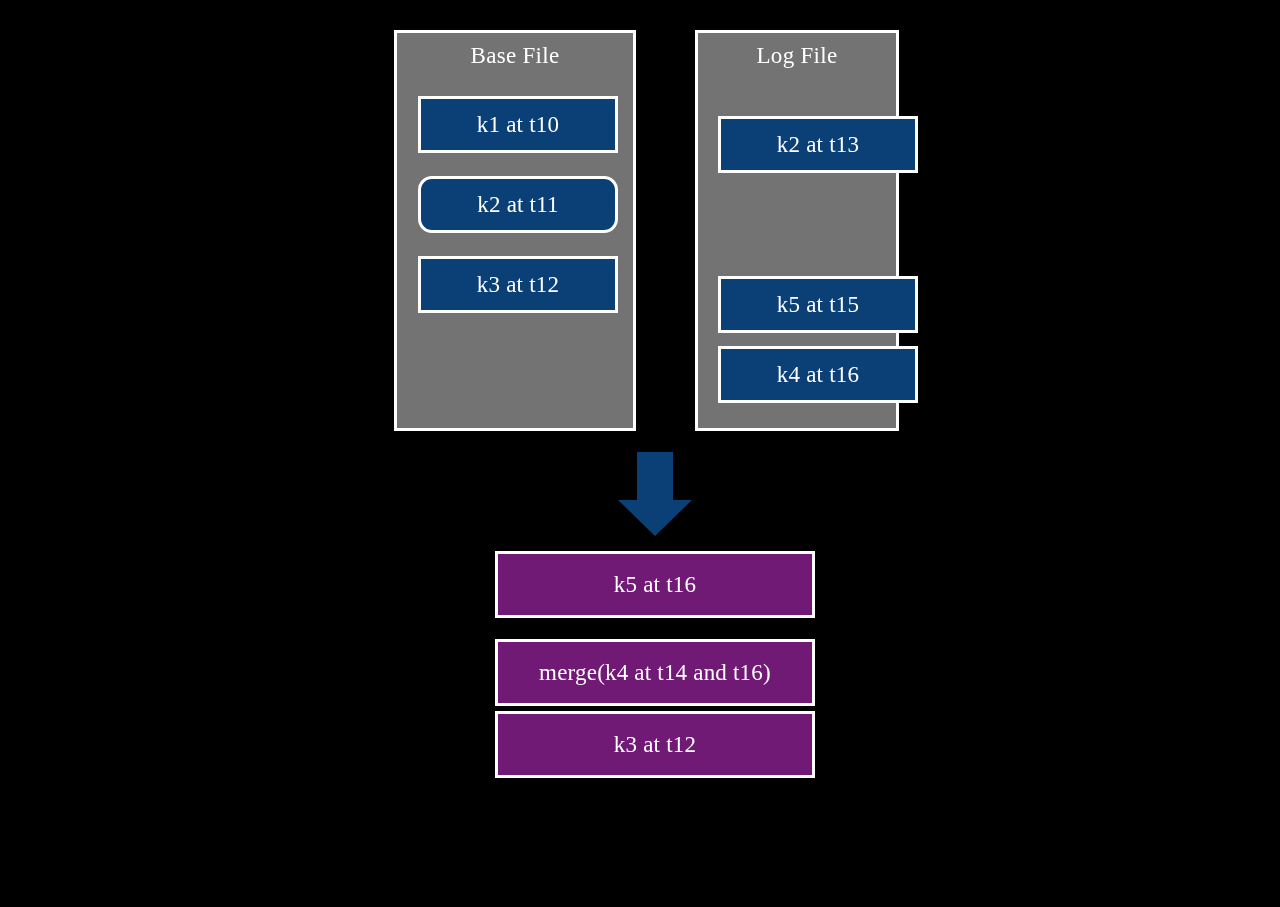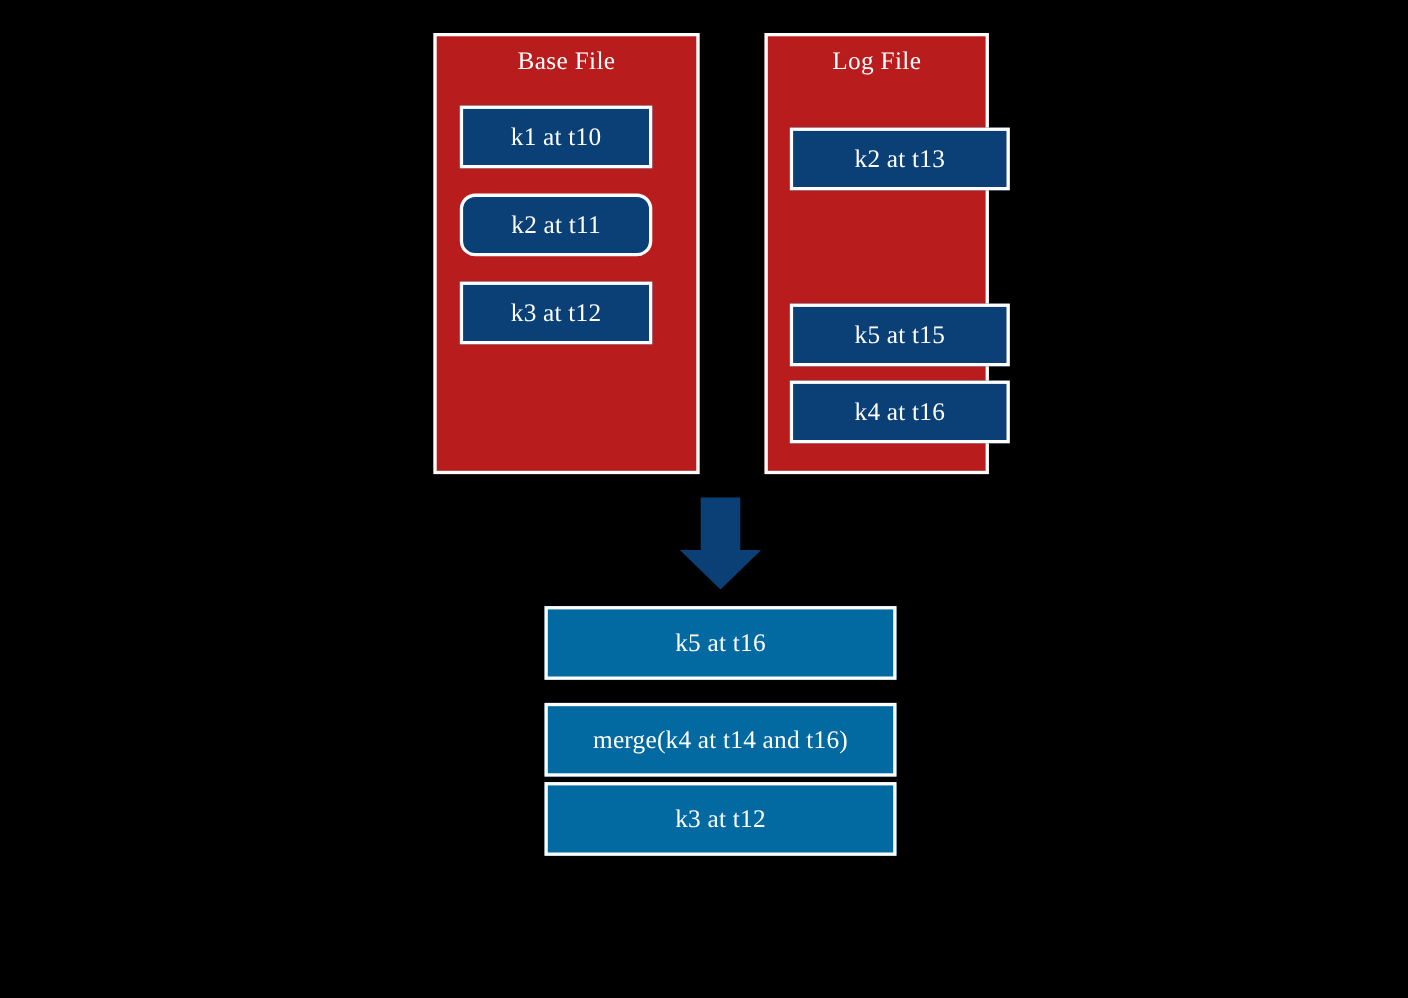--- a/index.html
+++ b/index.html
@@ -22,21 +22,21 @@
     top: 0;
     width: 1280px;
     height: 907px;
     background: #000000;
   }
 
   
   .file-panel {
     position: absolute;
     box-sizing: border-box;
-    background: #b91c1c;
+    background: #737373;
     border: 3px solid #FFFFFF;
   }
 
   #base-file-panel {
     left: 394px;
     top: 30px;
     width: 242px;
     height: 401px;
   }
 
@@ -72,21 +72,21 @@
     justify-content: center;
     font-size: 23px;
     line-height: 1;
     letter-spacing: 0.2px;
     white-space: nowrap;
   }
 
   
   .base-entry {
     left: 21px;
-    width: 175px;
+    width: 200px;
     height: 57px;
   }
   #base-entry-0 { top: 63px; }
   #base-entry-1 { top: 143px; border-radius: 14px; }
   #base-entry-2 { top: 223px; }
 
   
   .log-entry {
     left: 20px;
     width: 200px;
@@ -106,21 +106,21 @@
     height: 84px;
   }
 
   
   .result-box {
     position: absolute;
     left: 495px;
     width: 320px;
     height: 67px;
     box-sizing: border-box;
-    background: #0369a1;
+    background: #701a75;
     border: 3px solid #FFFFFF;
     color: #FFFFFF;
     display: flex;
     align-items: center;
     justify-content: center;
     font-size: 23px;
     line-height: 1;
     letter-spacing: 0.2px;
     white-space: nowrap;
   }

